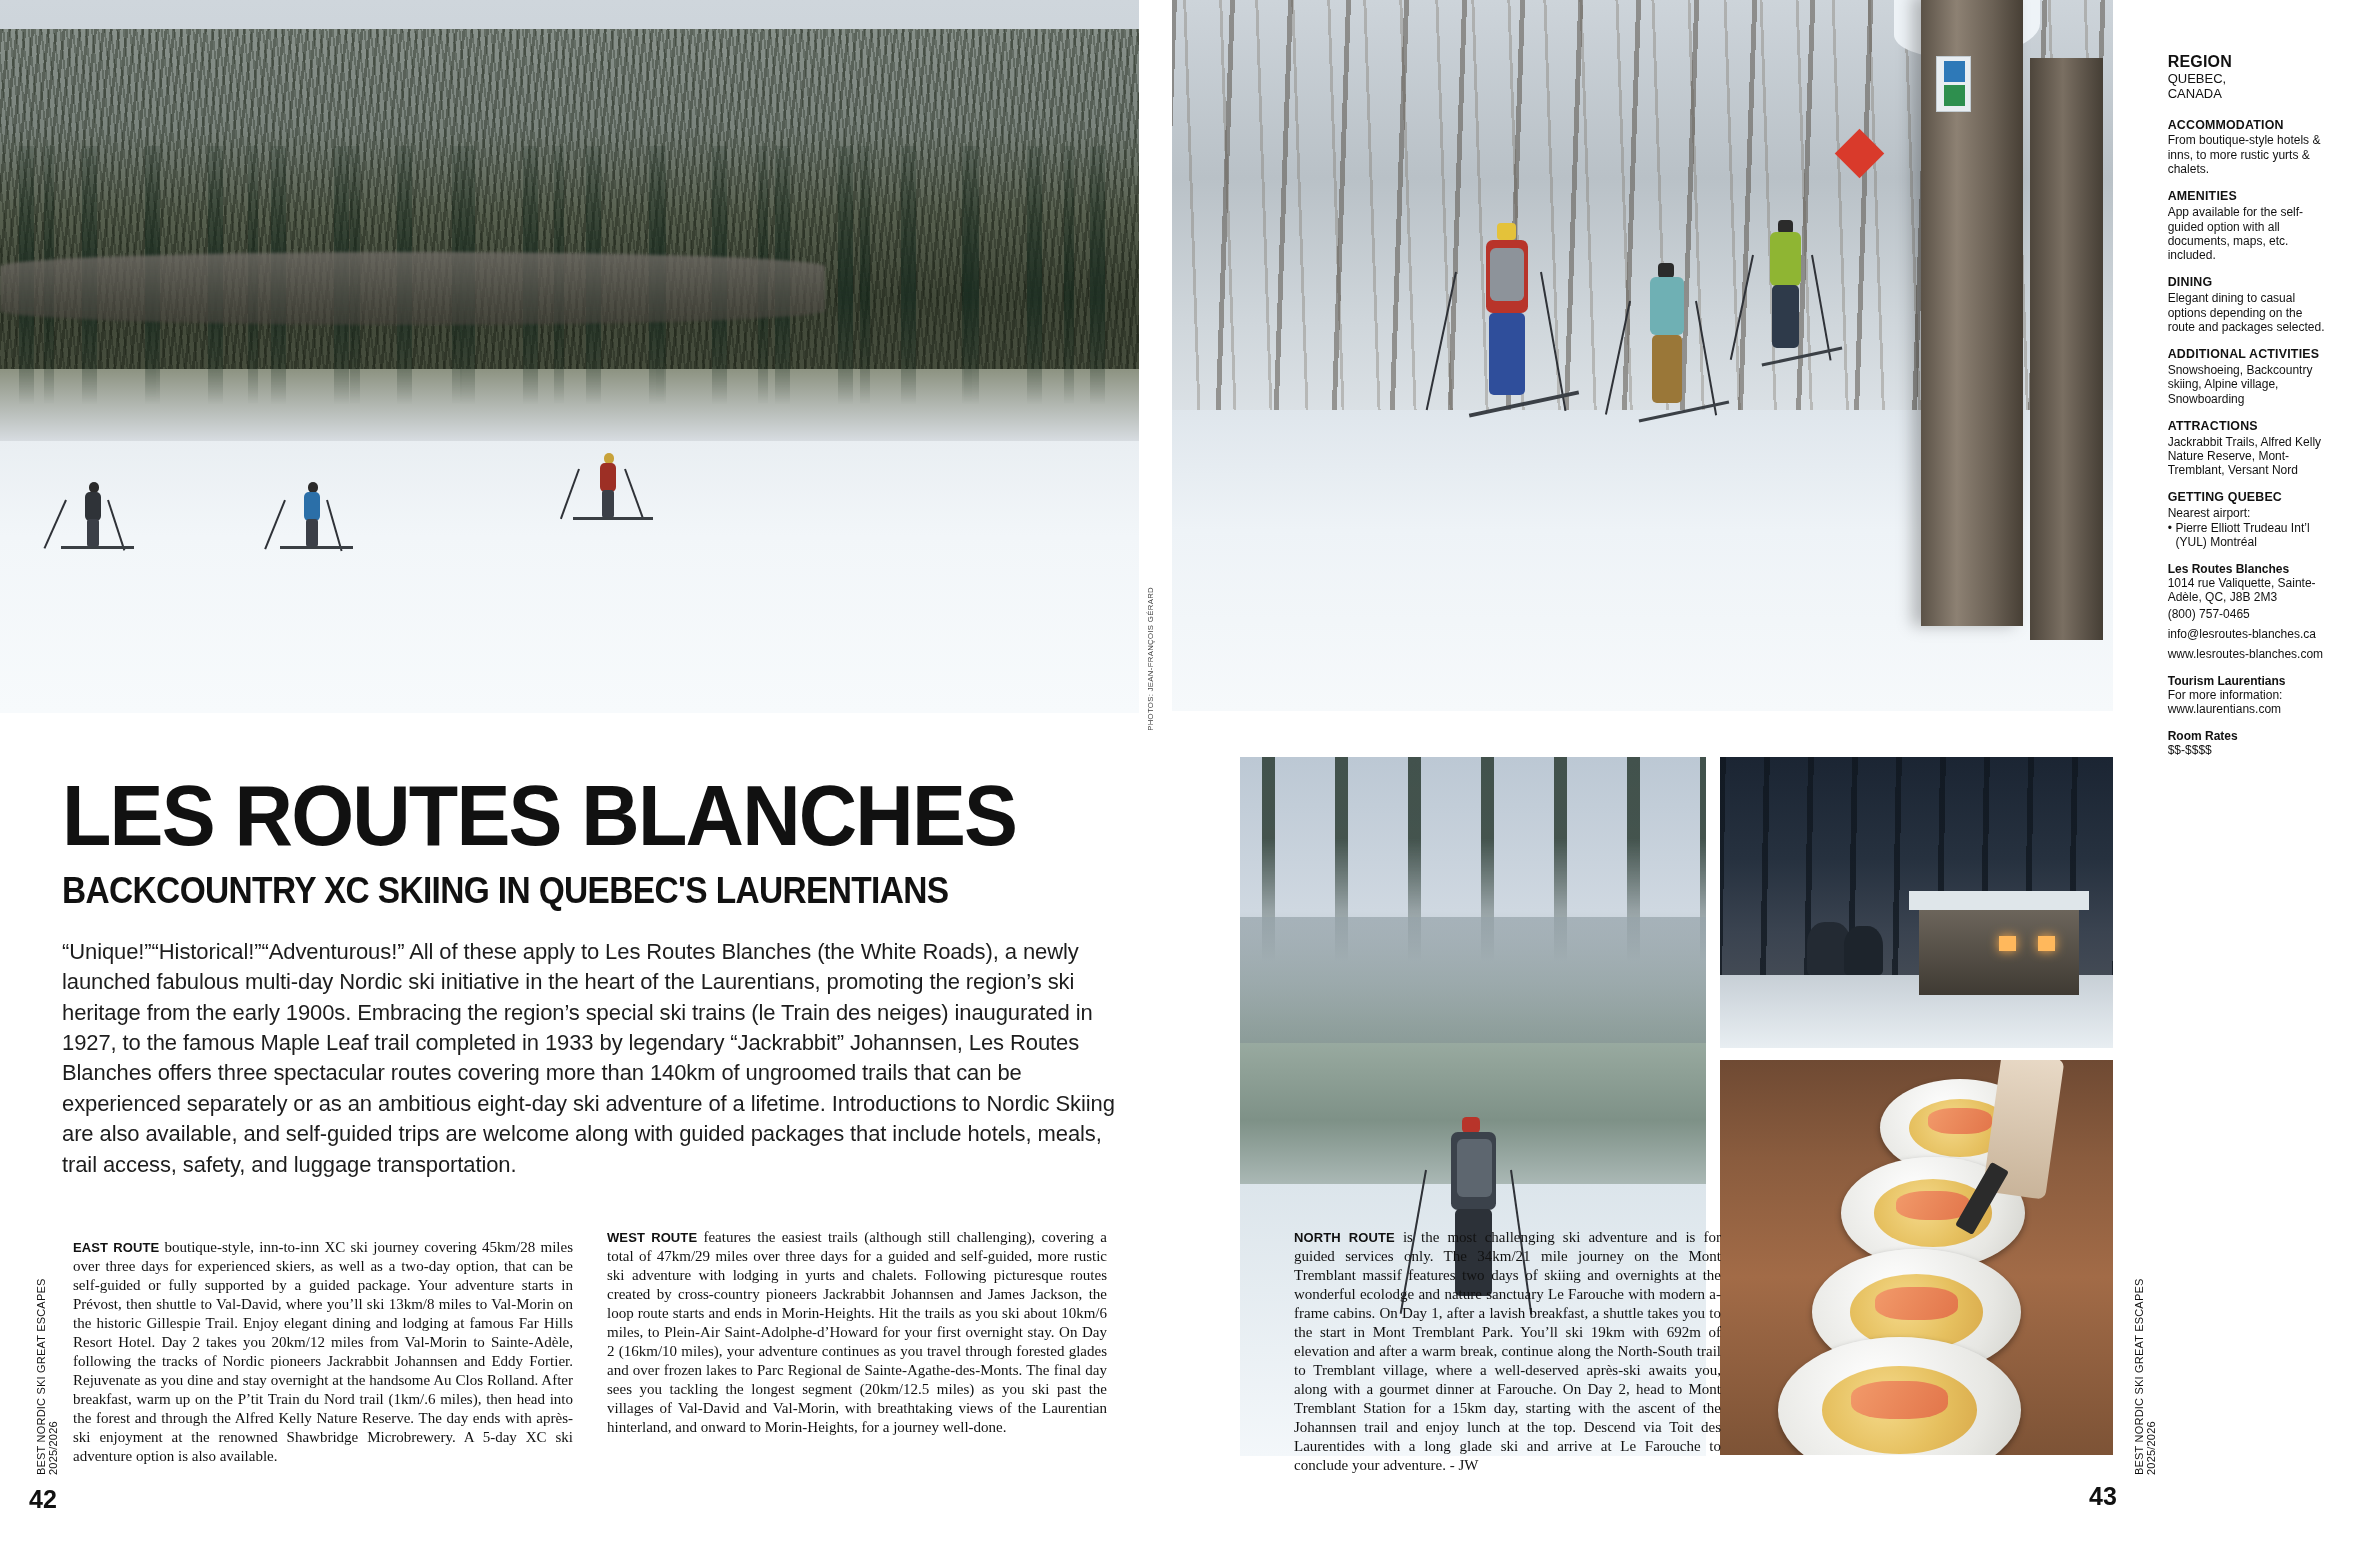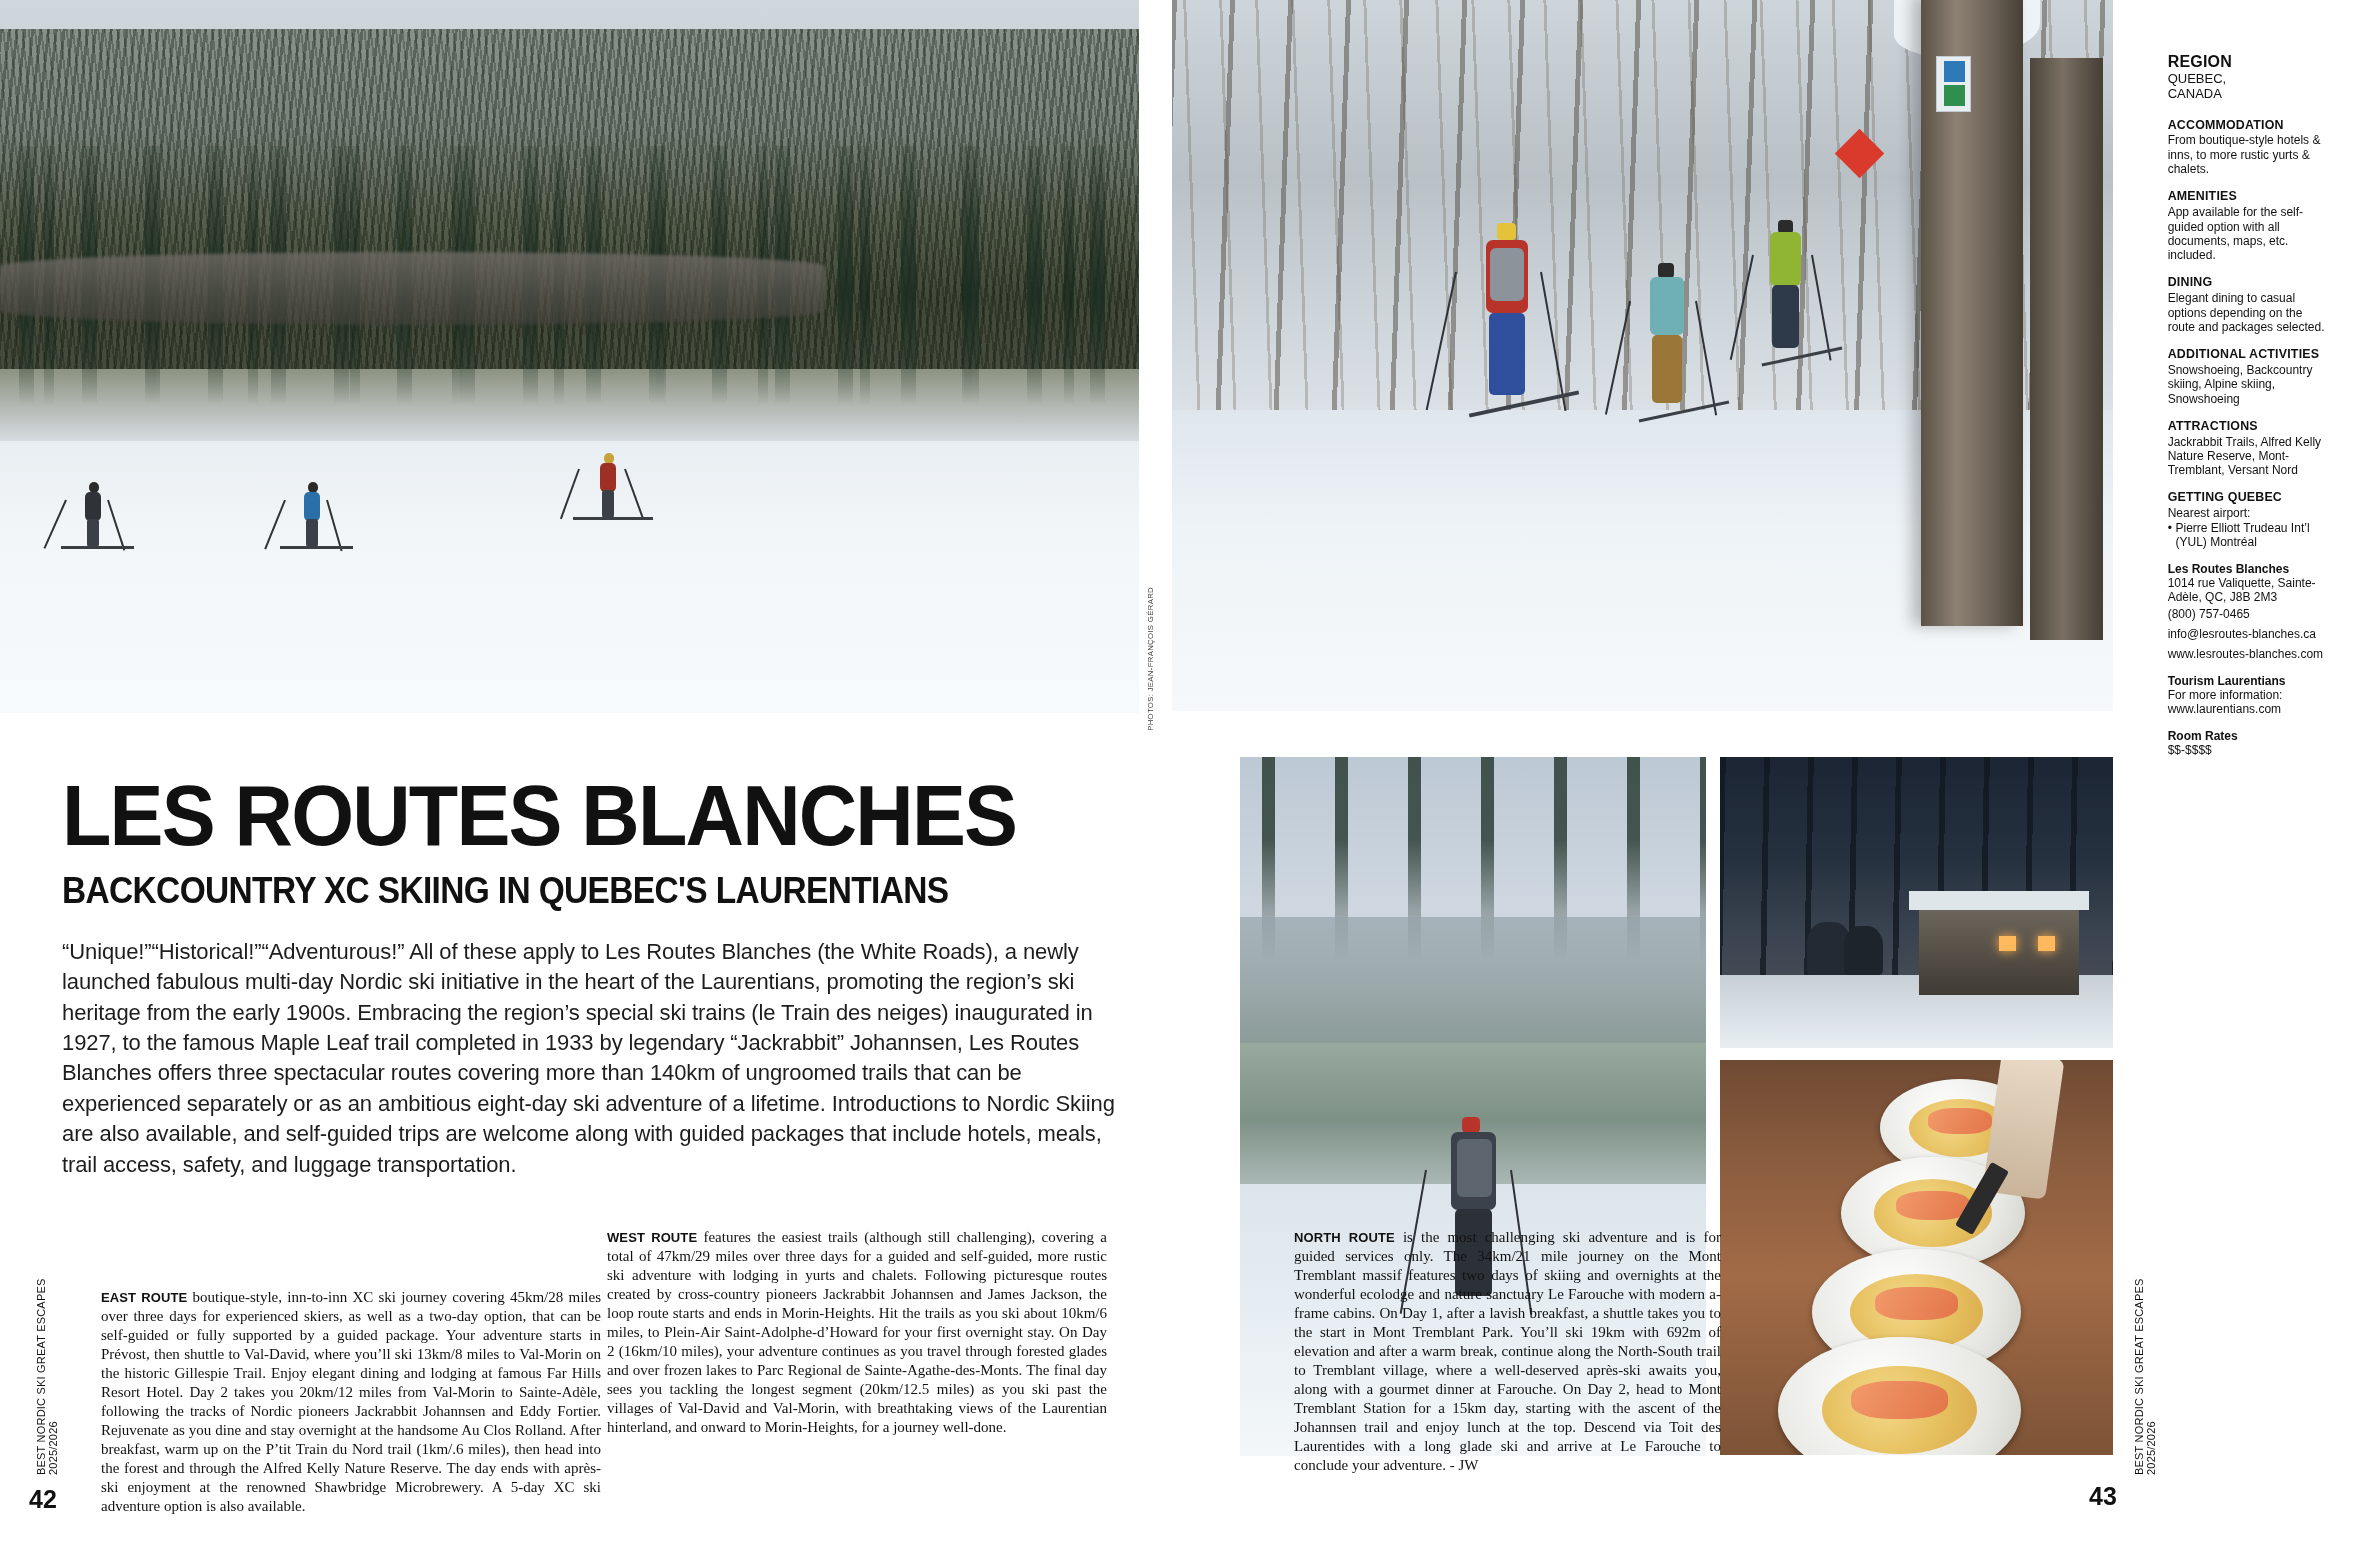--- a/index.html
+++ b/index.html
@@ -107,21 +107,21 @@
     font-family:"Liberation Sans", sans-serif; font-weight:bold; font-size:86px; line-height:.92;
     letter-spacing:-1.9px; color:#111; transform:scaleX(.94); transform-origin:left top; }
   .subhead { position:absolute; left:62px; top:873px; width:1077px;
     font-weight:bold; font-size:36px; line-height:1; letter-spacing:-0.7px; color:#111;
     transform:scaleX(.93); transform-origin:left top; }
   .deck { position:absolute; left:62px; top:937px; width:1068px;
     font-size:22px; line-height:1.38; color:#1d1d1d; letter-spacing:-0.1px; }
 
   .col { position:absolute; font-family:"Liberation Serif", serif; font-size:15px; line-height:1.265; color:#111; text-align:justify; }
   .col b { font-family:"Liberation Sans", sans-serif; font-weight:bold; font-size:13px; letter-spacing:0.1px; }
-  #col-east { left:73px; top:1288px; width:500px;margin-left:28px; }
+  #col-east { left:73px; top:1238px; width:500px; }
   #col-west { left:607px; top:1228px; width:500px; }
   #col-north { left:1294px; top:1228px; width:427px; }
 
   
   .rail { position:absolute; left:2159px; top:0; width:206px; height:1565px; background:#fff; }
   .rail-inner { position:absolute; left:8.7px; top:53px; width:160px; }
   .rail h3 { font-weight:bold; font-size:16px; letter-spacing:0.2px; color:#111; margin-bottom:1px; }
   .rail .reg-sub { font-size:13px; line-height:1.12; color:#111; margin-bottom:16.5px; }
   .rail .blk { margin-bottom:12.6px; }
   .rail .blk h4 { font-weight:bold; font-size:12.4px; letter-spacing:0.2px; color:#111; margin-bottom:1.9px; }
@@ -291,21 +291,21 @@
         <p>App available for the self-guided option with all documents, maps, etc. included.</p>
       </div>
       <div class="blk">
         <h4>DINING</h4>
         <p>Elegant dining to casual options depending on the route and packages selected.</p>
       </div>
 
 
       <div class="blk">
         <h4>ADDITIONAL ACTIVITIES</h4>
-        <p>Snowshoeing, Backcountry skiing, Alpine skiing, Snowshoeing</p>
+        <p>Snowshoeing, Backcountry skiing, Alpine village, Snowboarding</p>
       </div>
 
       <div class="blk">
         <h4>ATTRACTIONS</h4>
         <p>Jackrabbit Trails, Alfred Kelly Nature Reserve, Mont-Tremblant, Versant Nord</p>
       </div>
 
       <div class="blk">
         <h4>GETTING QUEBEC</h4>
         <p>Nearest airport:</p>

